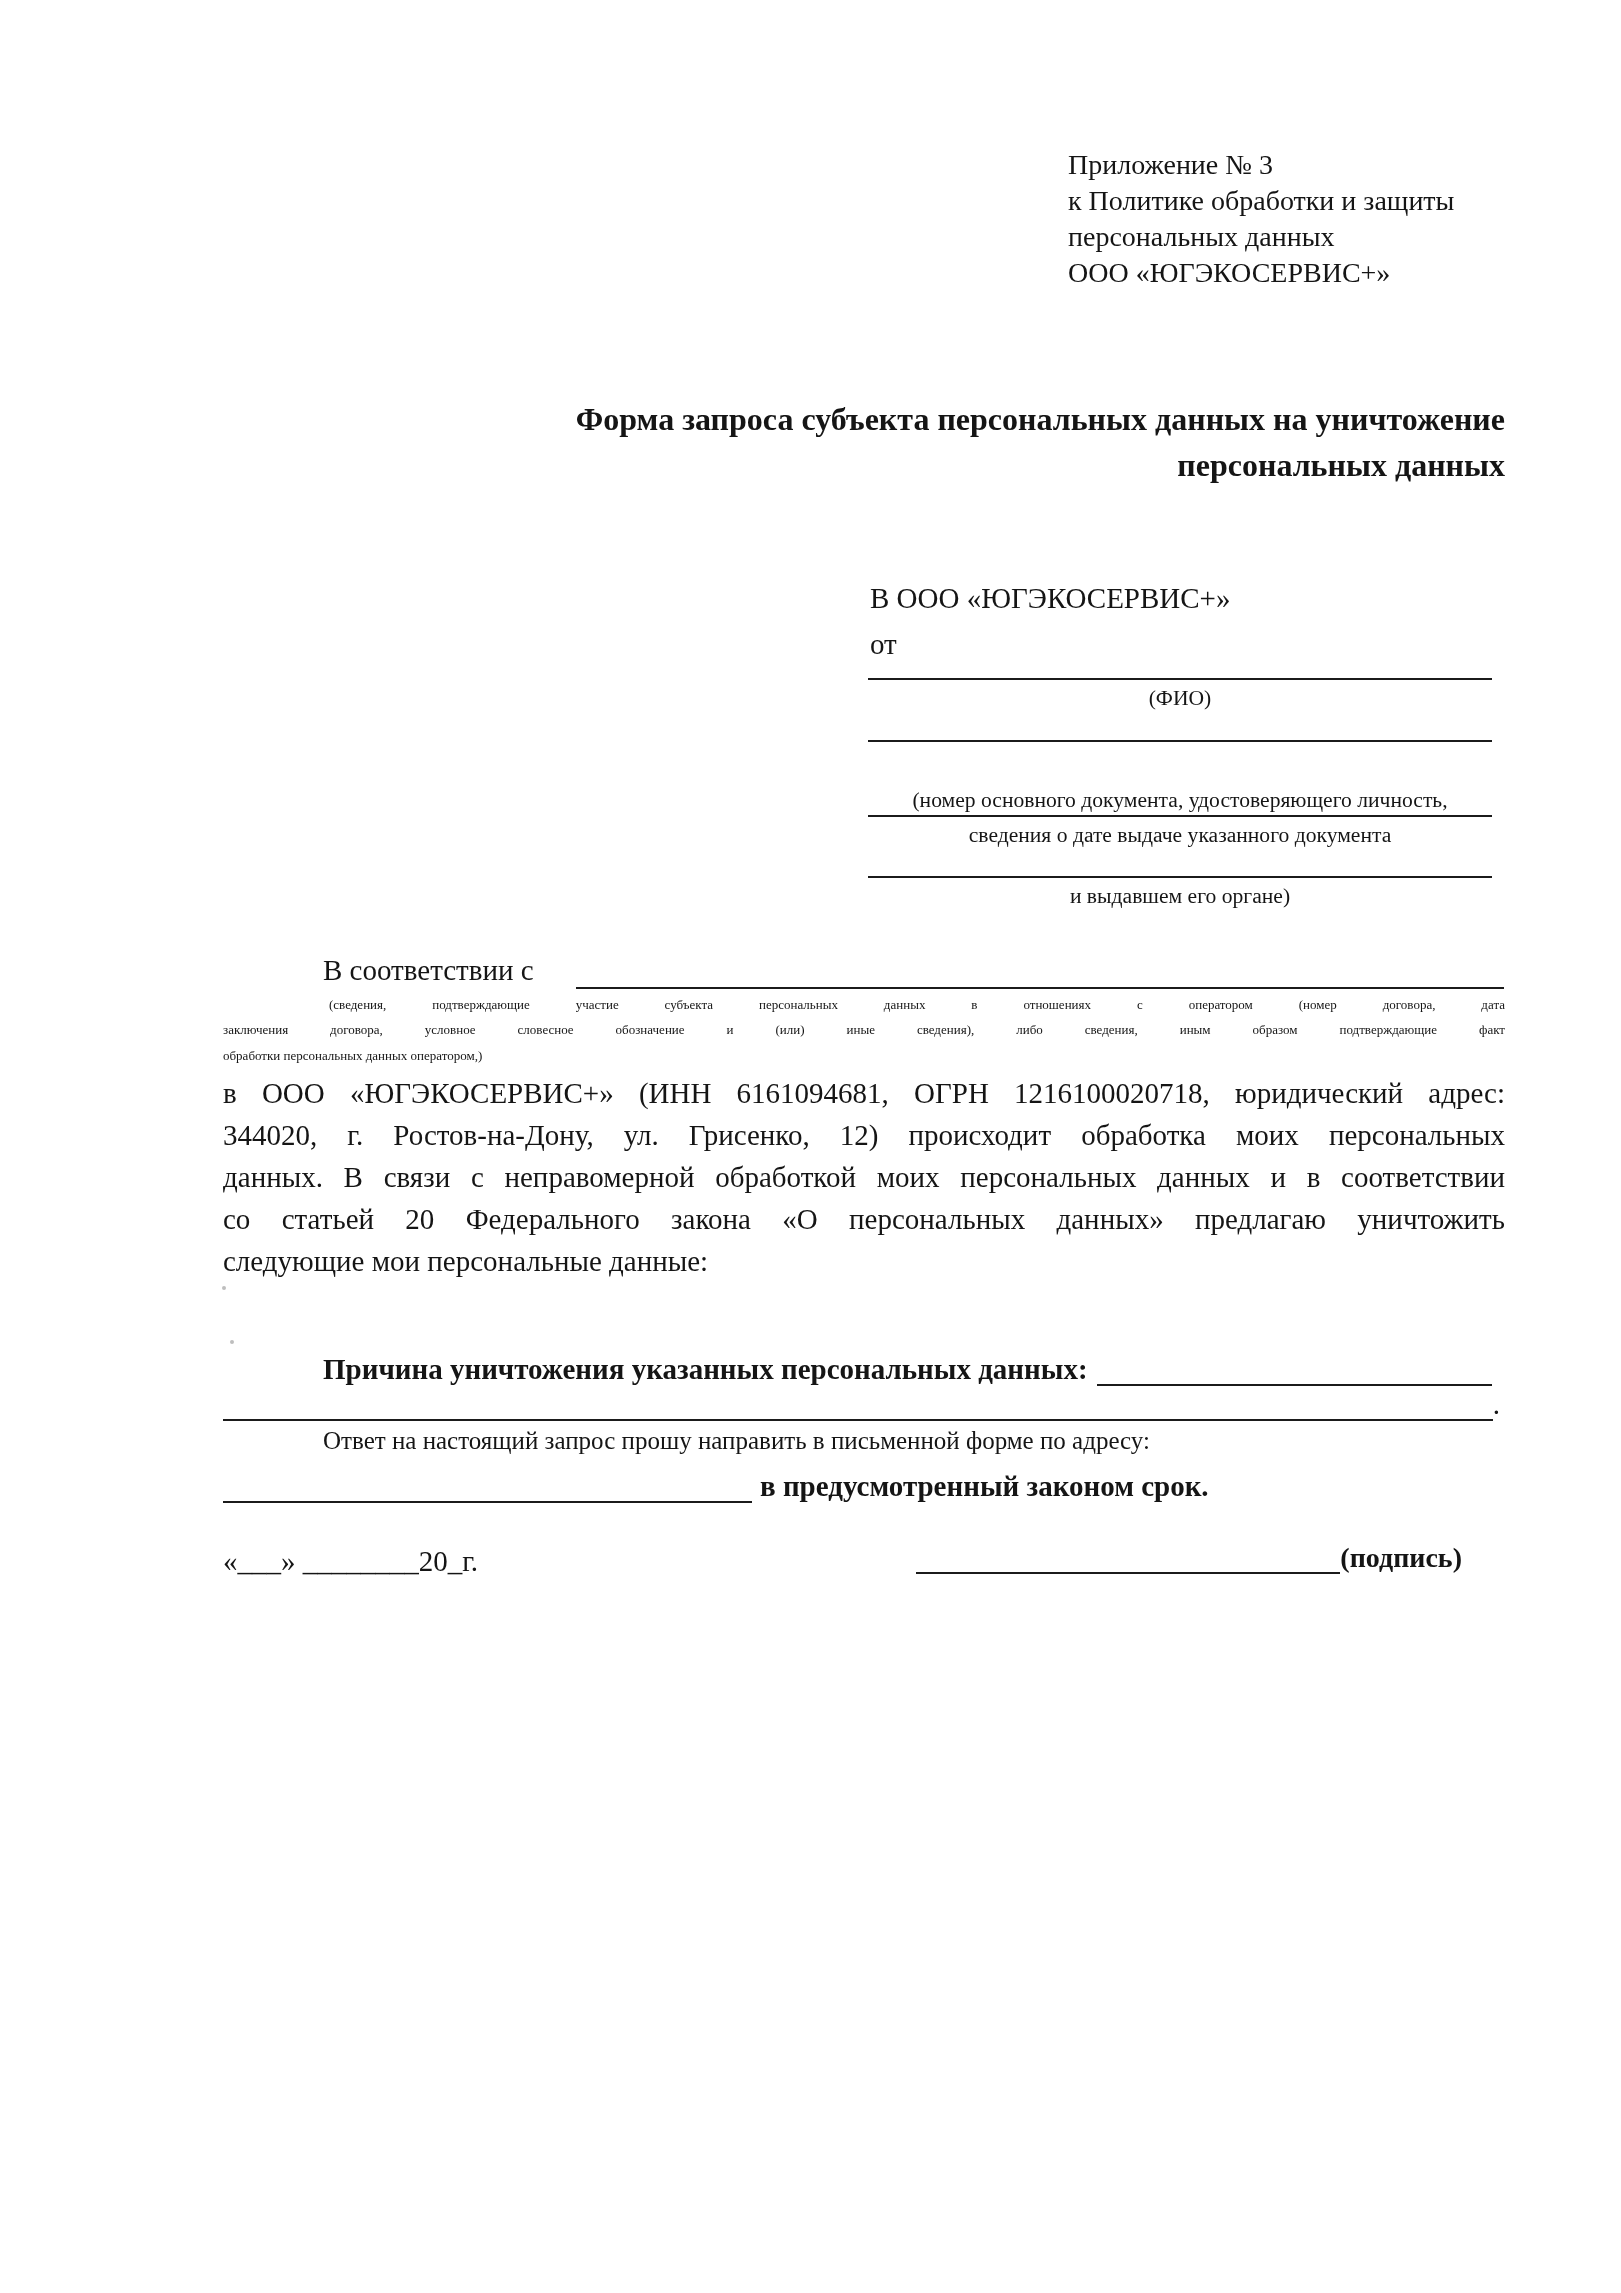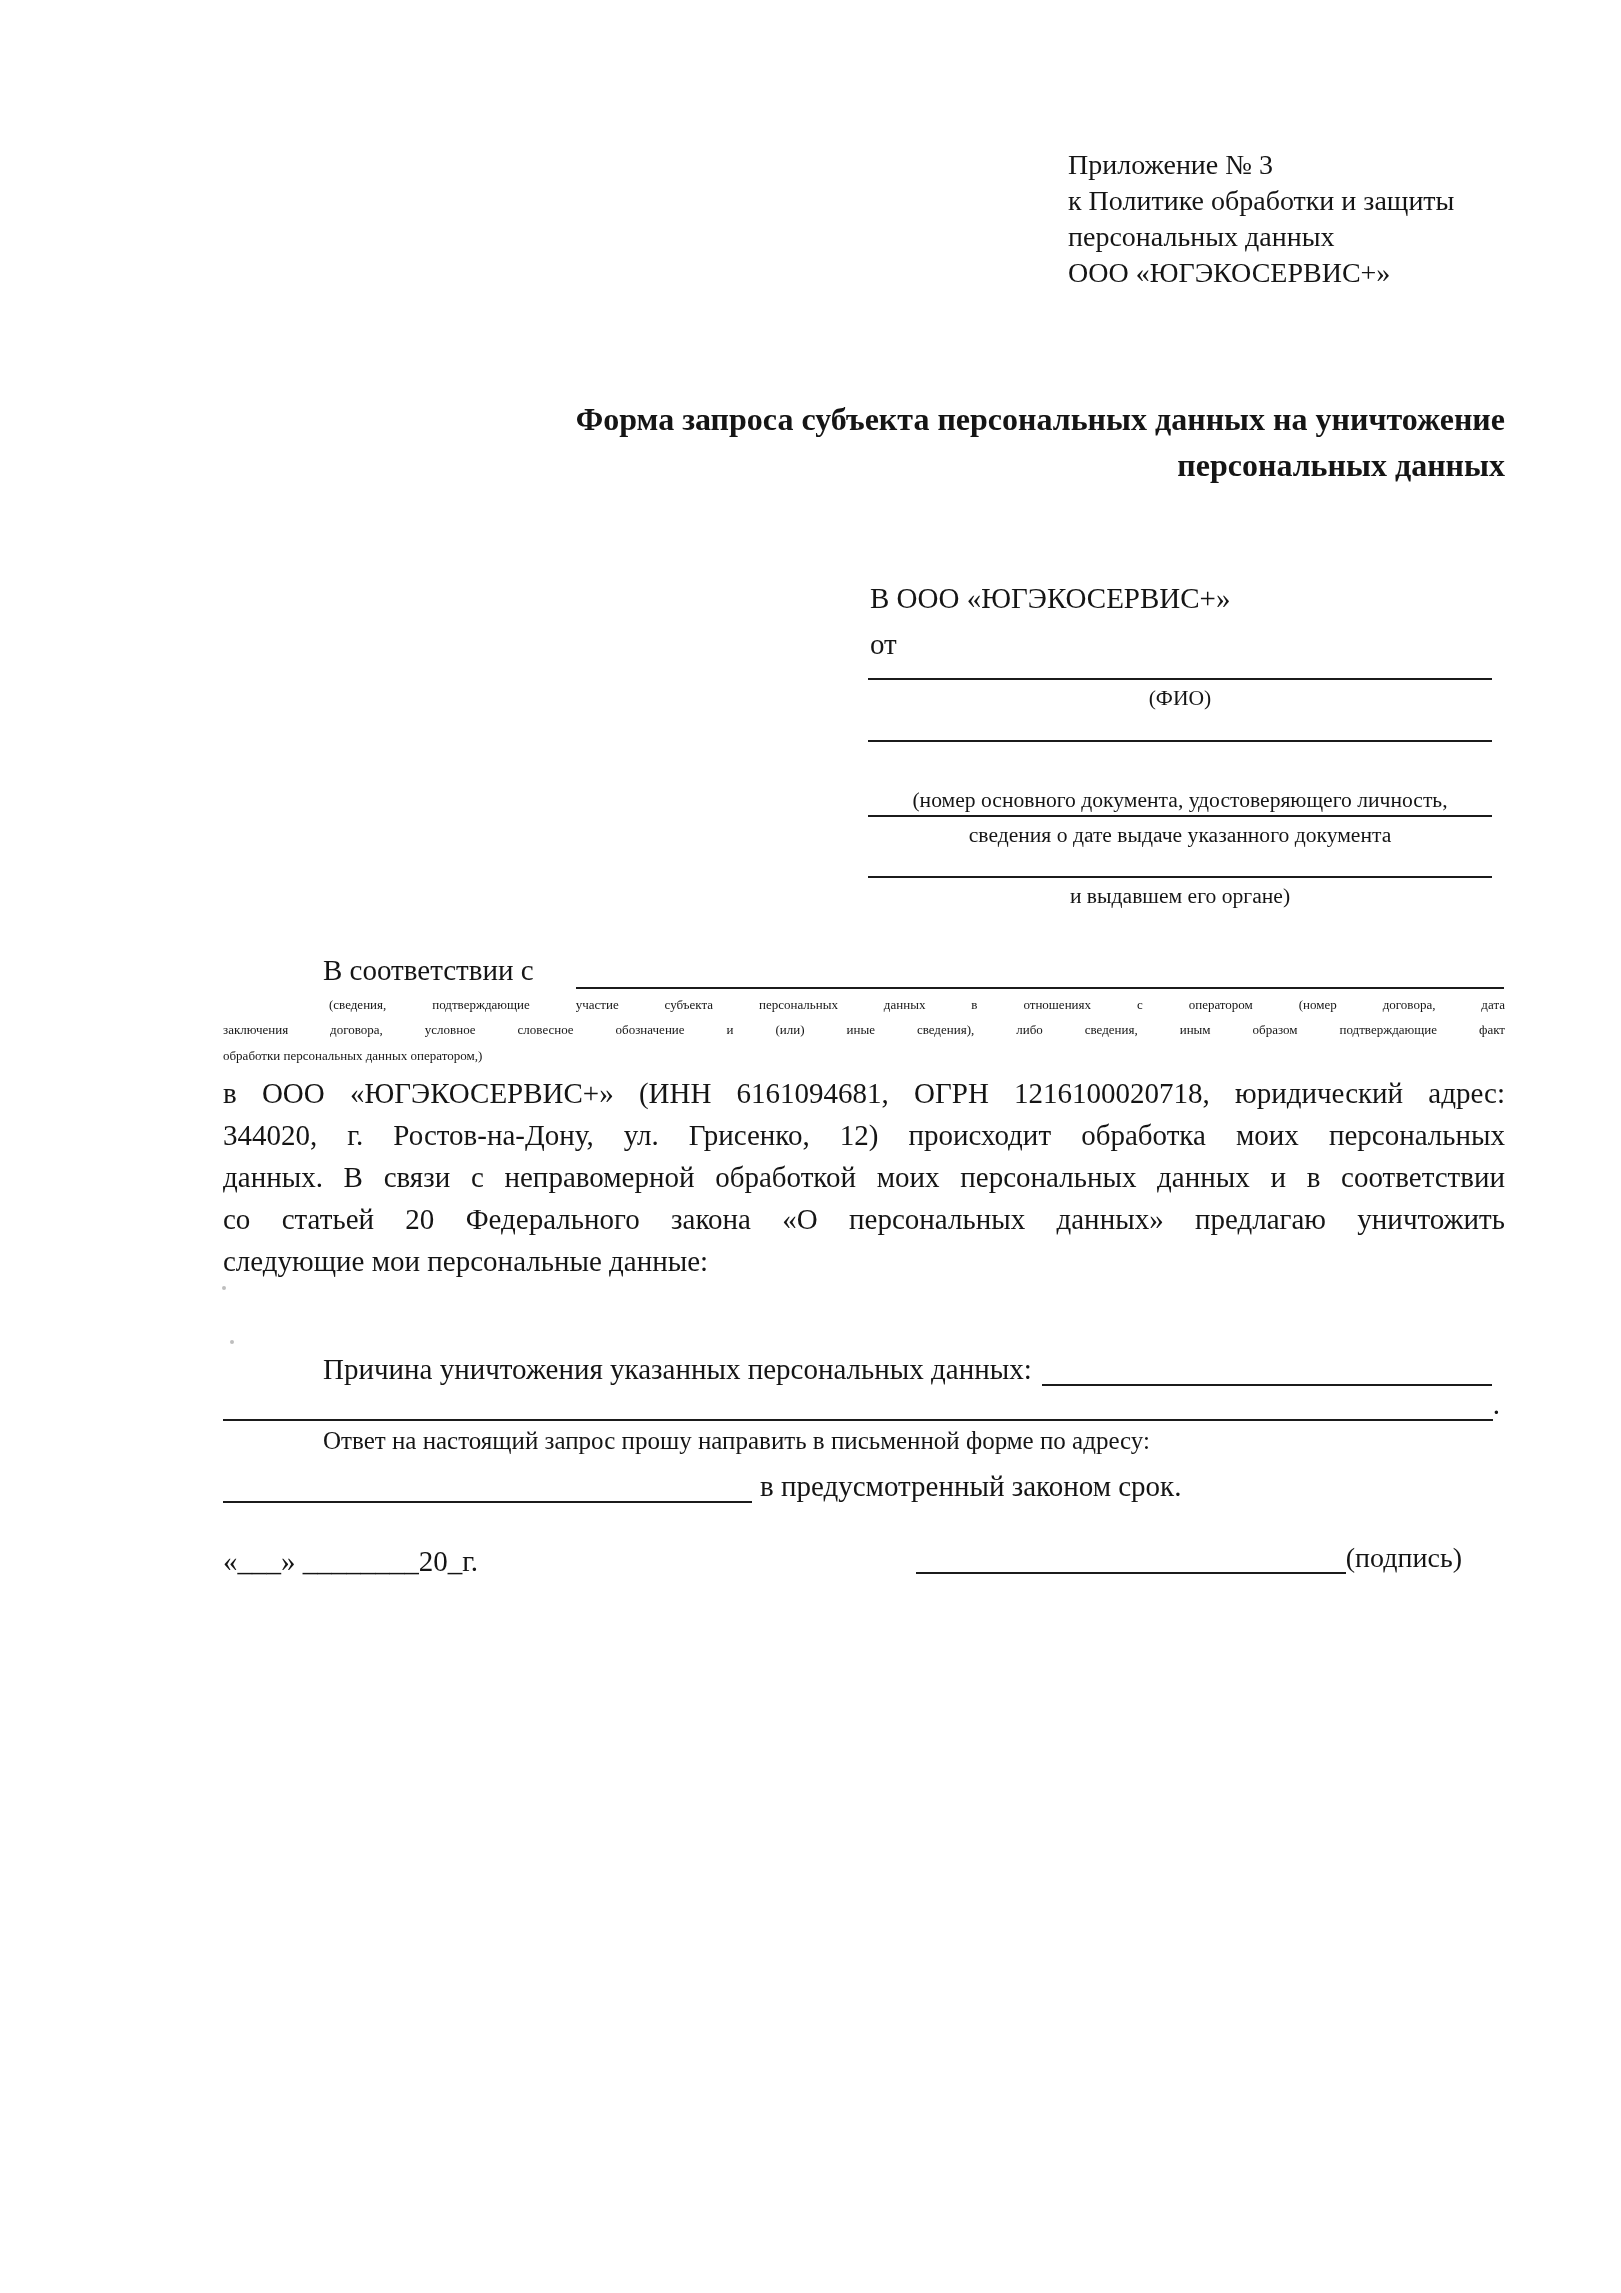--- a/index.html
+++ b/index.html
@@ -57,21 +57,21 @@
 
   .fill-row {
     position: absolute; display: flex; align-items: flex-end;
     font-size: 29px;
   }
   .fill-row .line {
     border-bottom: 2px solid #1b1b1b;
     align-self: stretch; flex: 1 1 auto;
   }
   .fill-row .line.fixed { flex: 0 0 auto; }
-  .nowrap { white-space: nowrap; }
+  .nowrap { white-space: nowrap; font-weight: bold; }
 
   .request-line { left: 323px; top: 1427px; font-size: 25px; white-space: nowrap; }
 
   .sig-date { left: 223px; top: 1545px; font-size: 29px; white-space: nowrap; }
 </style>
 </head>
 <body>
 
 <div class="page">
 

